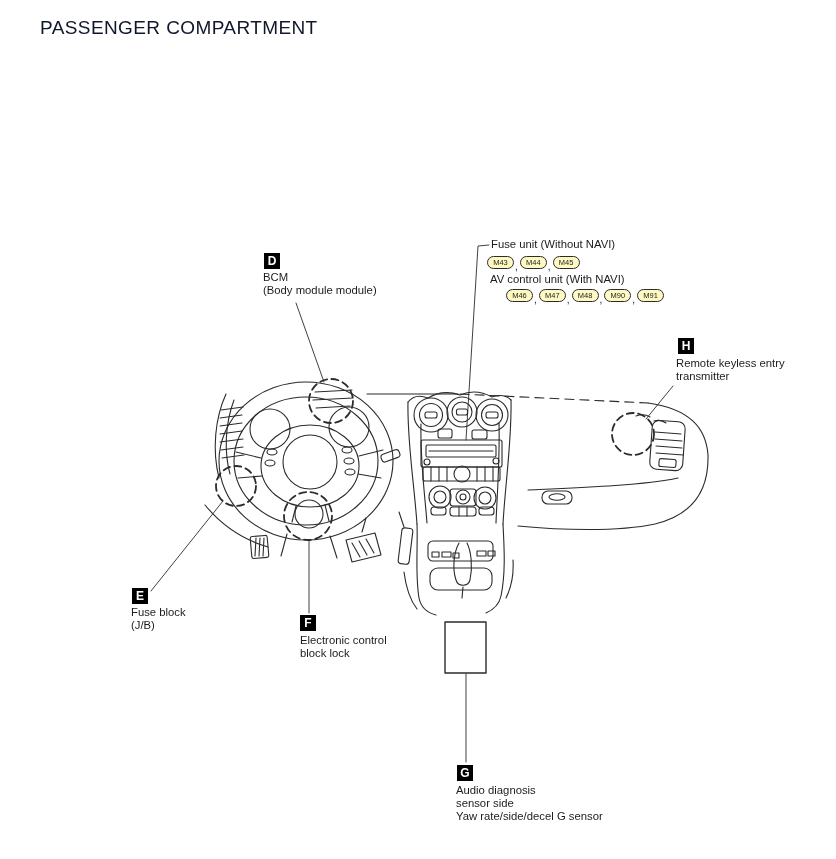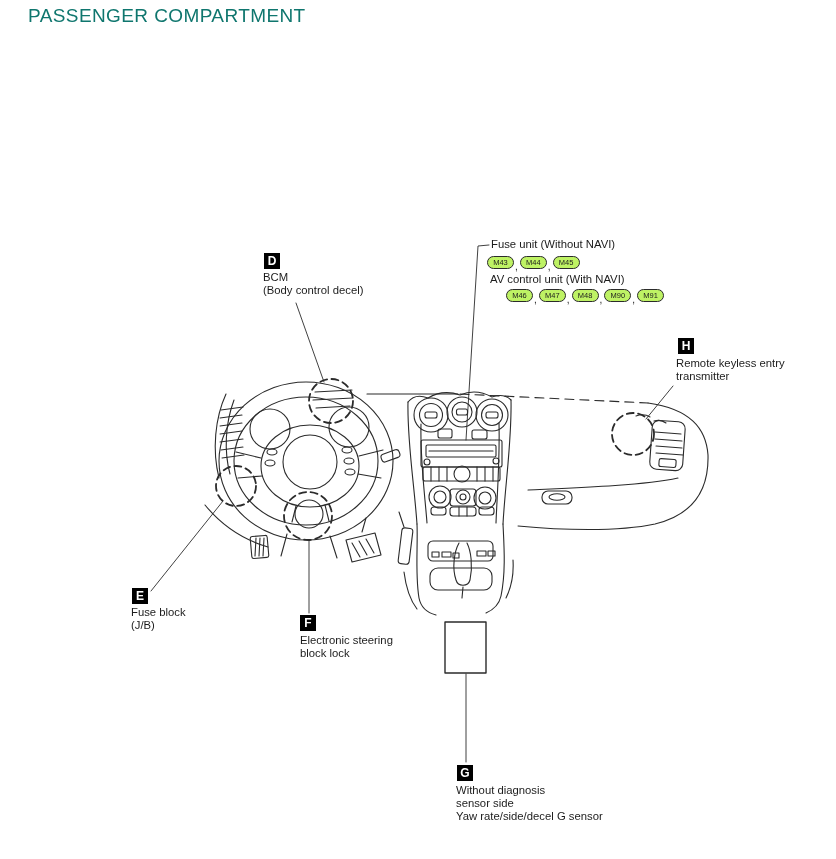--- a/index.html
+++ b/index.html
@@ -1,28 +1,28 @@
 <!DOCTYPE html>
 <html><head>
 <meta charset="utf-8">
 <style>
   html,body{margin:0;padding:0;background:#ffffff;}
   body{width:836px;height:859px;position:relative;overflow:hidden;
        font-family:"Liberation Sans", sans-serif;color:#1c1c1c;}
-  .title{position:absolute;left:28px;top:5px;margin:0;font-size:19px;font-weight:400;
-         letter-spacing:0.4px;color:#0f766e;}
+  .title{position:absolute;left:28px;top:5px;margin:12px;font-size:19px;font-weight:400;
+         letter-spacing:0.4px;color:#0f172a;}
   svg.diagram{position:absolute;left:0;top:0;}
   .badge{position:absolute;width:16px;height:16px;background:#000;color:#fff;
          font-size:12px;font-weight:bold;display:flex;align-items:center;
          justify-content:center;line-height:16px;}
   .label{position:absolute;font-size:11.3px;line-height:13px;white-space:nowrap;color:#1c1c1c;}
   .ovalrow{position:absolute;display:flex;align-items:flex-start;}
   .oval{display:inline-block;box-sizing:border-box;min-width:27px;height:13px;
         border:1px solid #2b2b2b;border-radius:7px;font-size:7.5px;line-height:11px;
-        text-align:center;padding:0 2px;background:#bef264;}
+        text-align:center;padding:0 2px;background:#fef9c3;}
   .comma{display:inline-block;font-size:10px;line-height:10px;position:relative;
          top:6px;margin:0 2px 0 1px;}
 </style>
 </head>
 <body>
 
 <h1 class="title">PASSENGER COMPARTMENT</h1>
 
 <svg class="diagram" width="836" height="859" viewBox="0 0 836 859">
   <g stroke="#2b2b2b" fill="none" stroke-width="1.1" stroke-linecap="round" stroke-linejoin="round">
@@ -214,39 +214,39 @@
     <span class="oval">M48</span>
     <span class="comma">,</span>
     <span class="oval">M90</span>
     <span class="comma">,</span>
     <span class="oval">M91</span>
   </div>
 
 <div class="badge" style="left:264px;top:253px">D</div>
 <div class="label" style="left:263px;top:271px">
   <div>BCM</div>
-  <div>(Body control decel)</div>
+  <div>(Body module module)</div>
 </div>
 
 <div class="badge" style="left:678px;top:338px">H</div>
 <div class="label" style="left:676px;top:357px">
   <div>Remote keyless entry</div>
   <div>transmitter</div>
 </div>
 
 <div class="badge" style="left:132px;top:588px">E</div>
 <div class="label" style="left:131px;top:606px">
   <div>Fuse block</div>
   <div>(J/B)</div>
 </div>
 
 <div class="badge" style="left:300px;top:615px">F</div>
 <div class="label" style="left:300px;top:634px">
-  <div>Electronic steering</div>
+  <div>Electronic control</div>
   <div>block lock</div>
 </div>
 
 <div class="badge" style="left:457px;top:765px">G</div>
 <div class="label" style="left:456px;top:784px">
-  <div>Without diagnosis</div>
+  <div>Audio diagnosis</div>
   <div>sensor side</div>
   <div>Yaw rate/side/decel G sensor</div>
 </div>
 
 </body></html>

